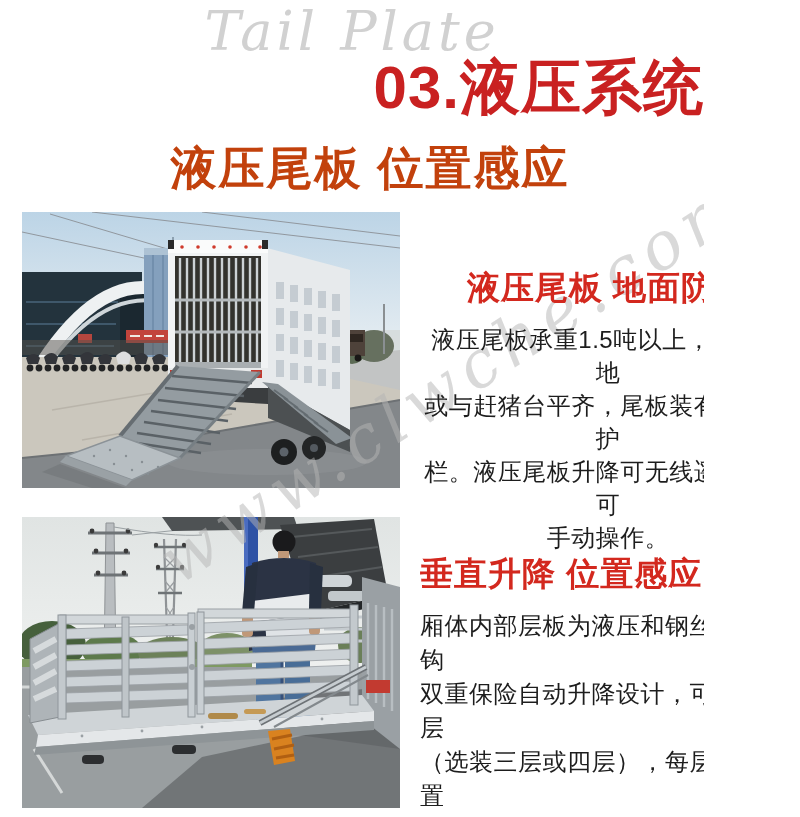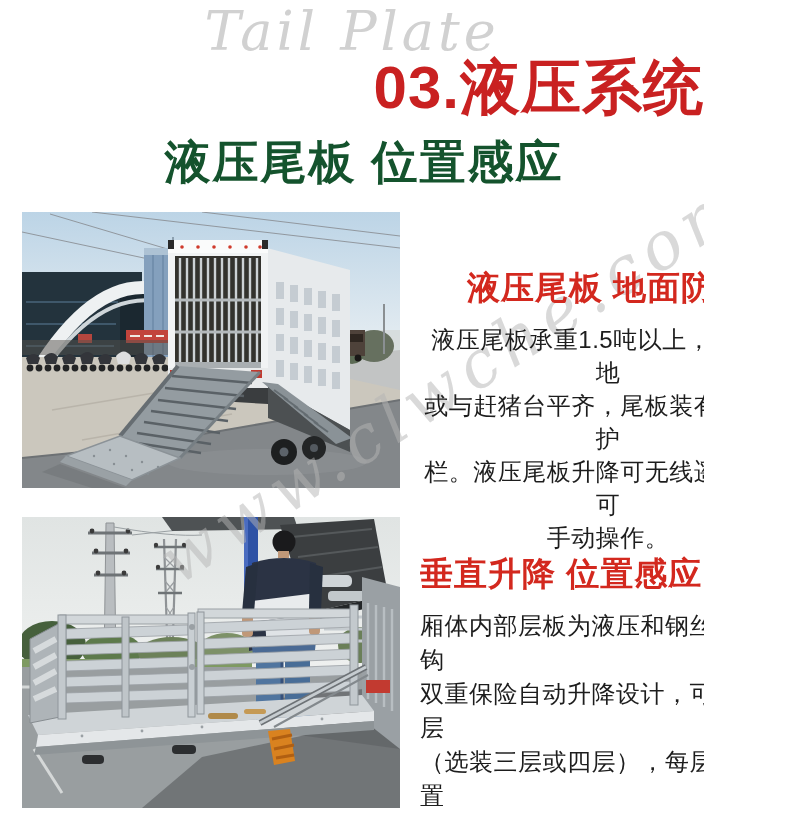--- a/index.html
+++ b/index.html
@@ -15,21 +15,21 @@
     position:absolute;top:0px;left:0;width:100%;text-align:center;z-index:0;
     font-family:"DejaVu Serif","Liberation Serif",serif;font-style:italic;
     font-size:54px;letter-spacing:4px;color:var(--script_gray);opacity:.85;user-select:none;
   }
   .page-title{
     position:absolute;top:48px;left:0;width:100%;text-align:right;z-index:1;
     font-size:60px;font-weight:800;color:var(--title_red);letter-spacing:1px;margin:0;
   }
   .page-subtitle{
     position:absolute;top:120px;left:0;width:100%;text-align:center;z-index:1;
-    font-size:46px;font-weight:800;color:#14532d;letter-spacing:2px;margin:12px;
+    font-size:46px;font-weight:800;color:#c2410c;letter-spacing:2px;margin:18px;
   }
   
   .photo{position:absolute;left:22px;z-index:1;display:block;}
   .photo-1{top:212px;}
   .photo-2{top:517px;}
   .text-col{position:absolute;left:420px;width:376px;z-index:3;}
   .text-col-1{top:266px;text-align:center;}
   .text-col-2{top:552px;}
   .sec-heading{
     margin:0 0 12px 0;font-size:33px;font-weight:800;color:var(--heading_red);letter-spacing:1px;

